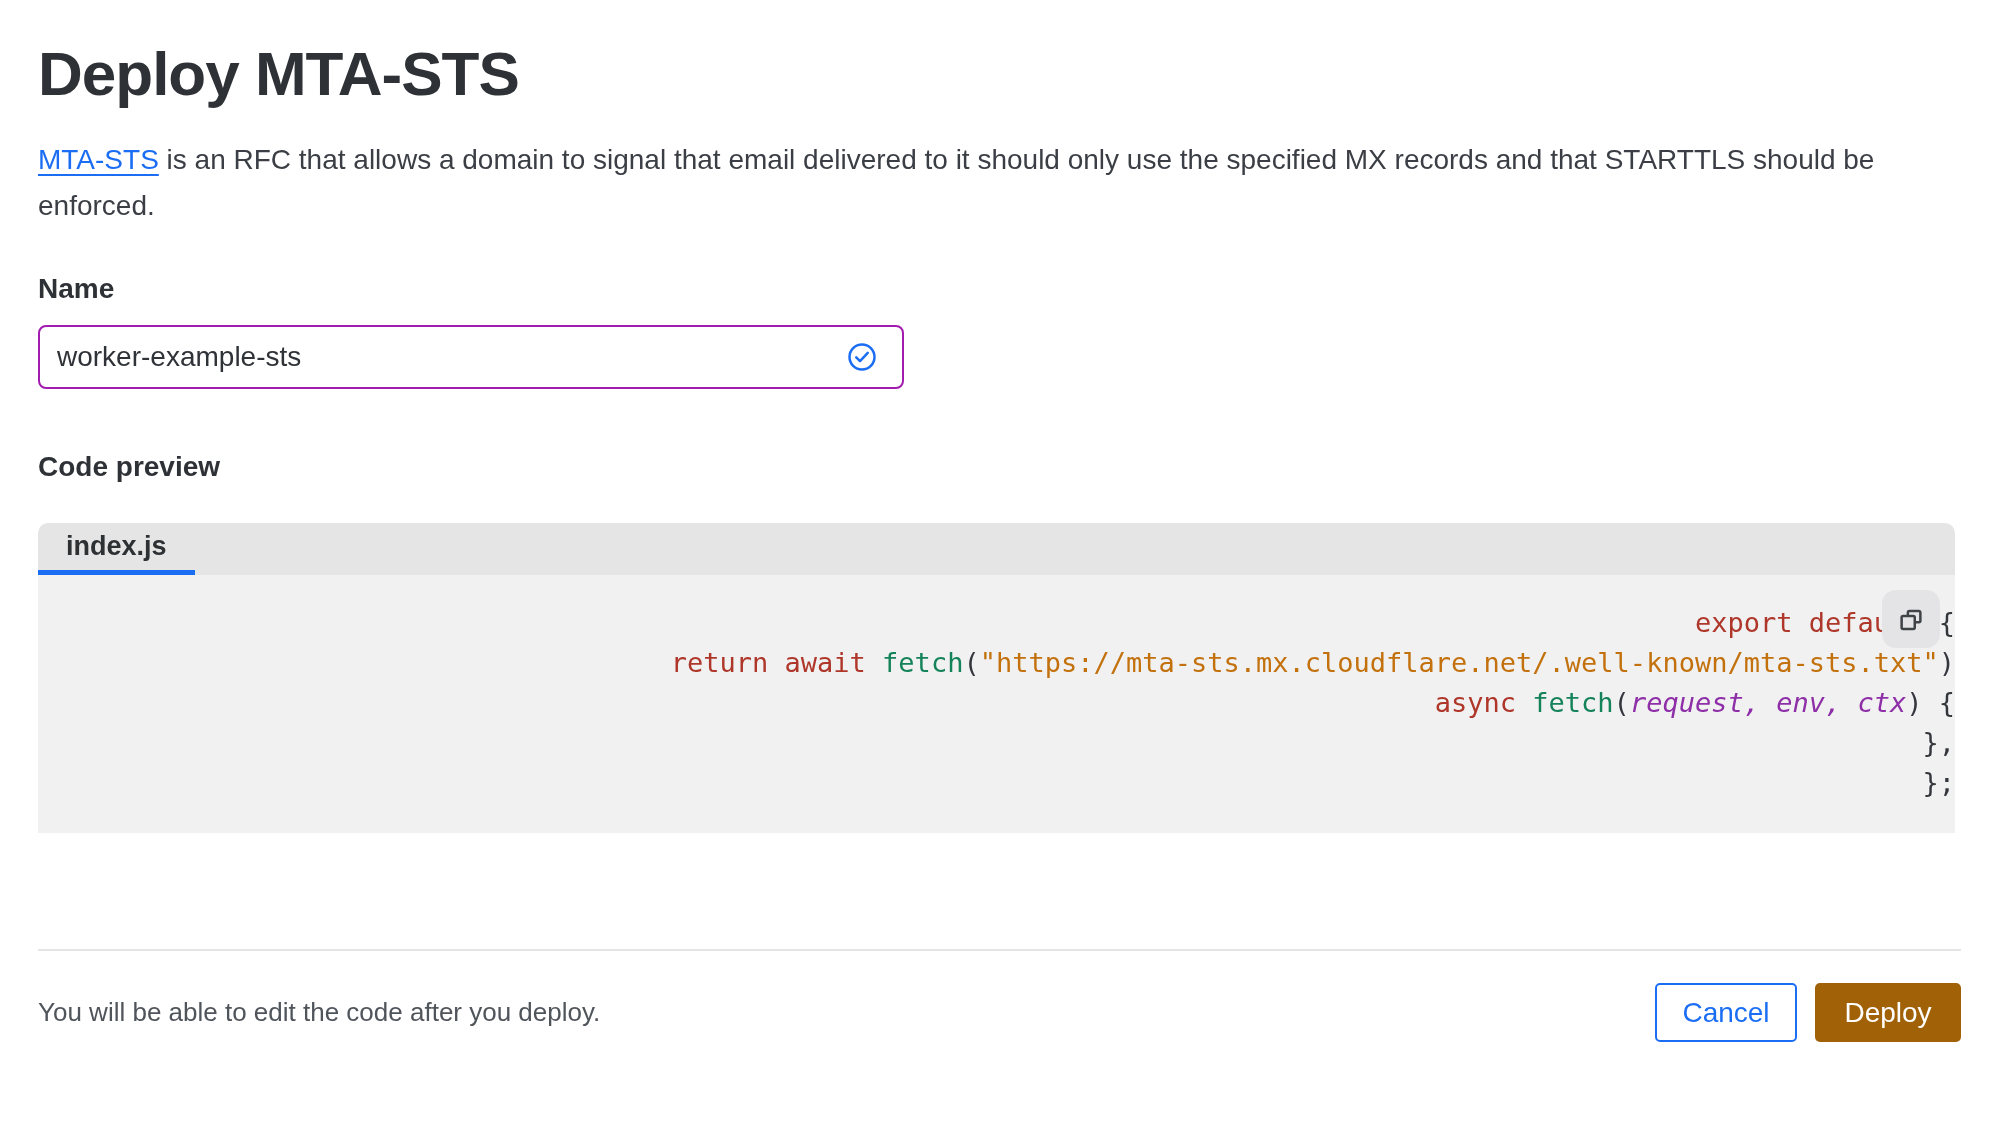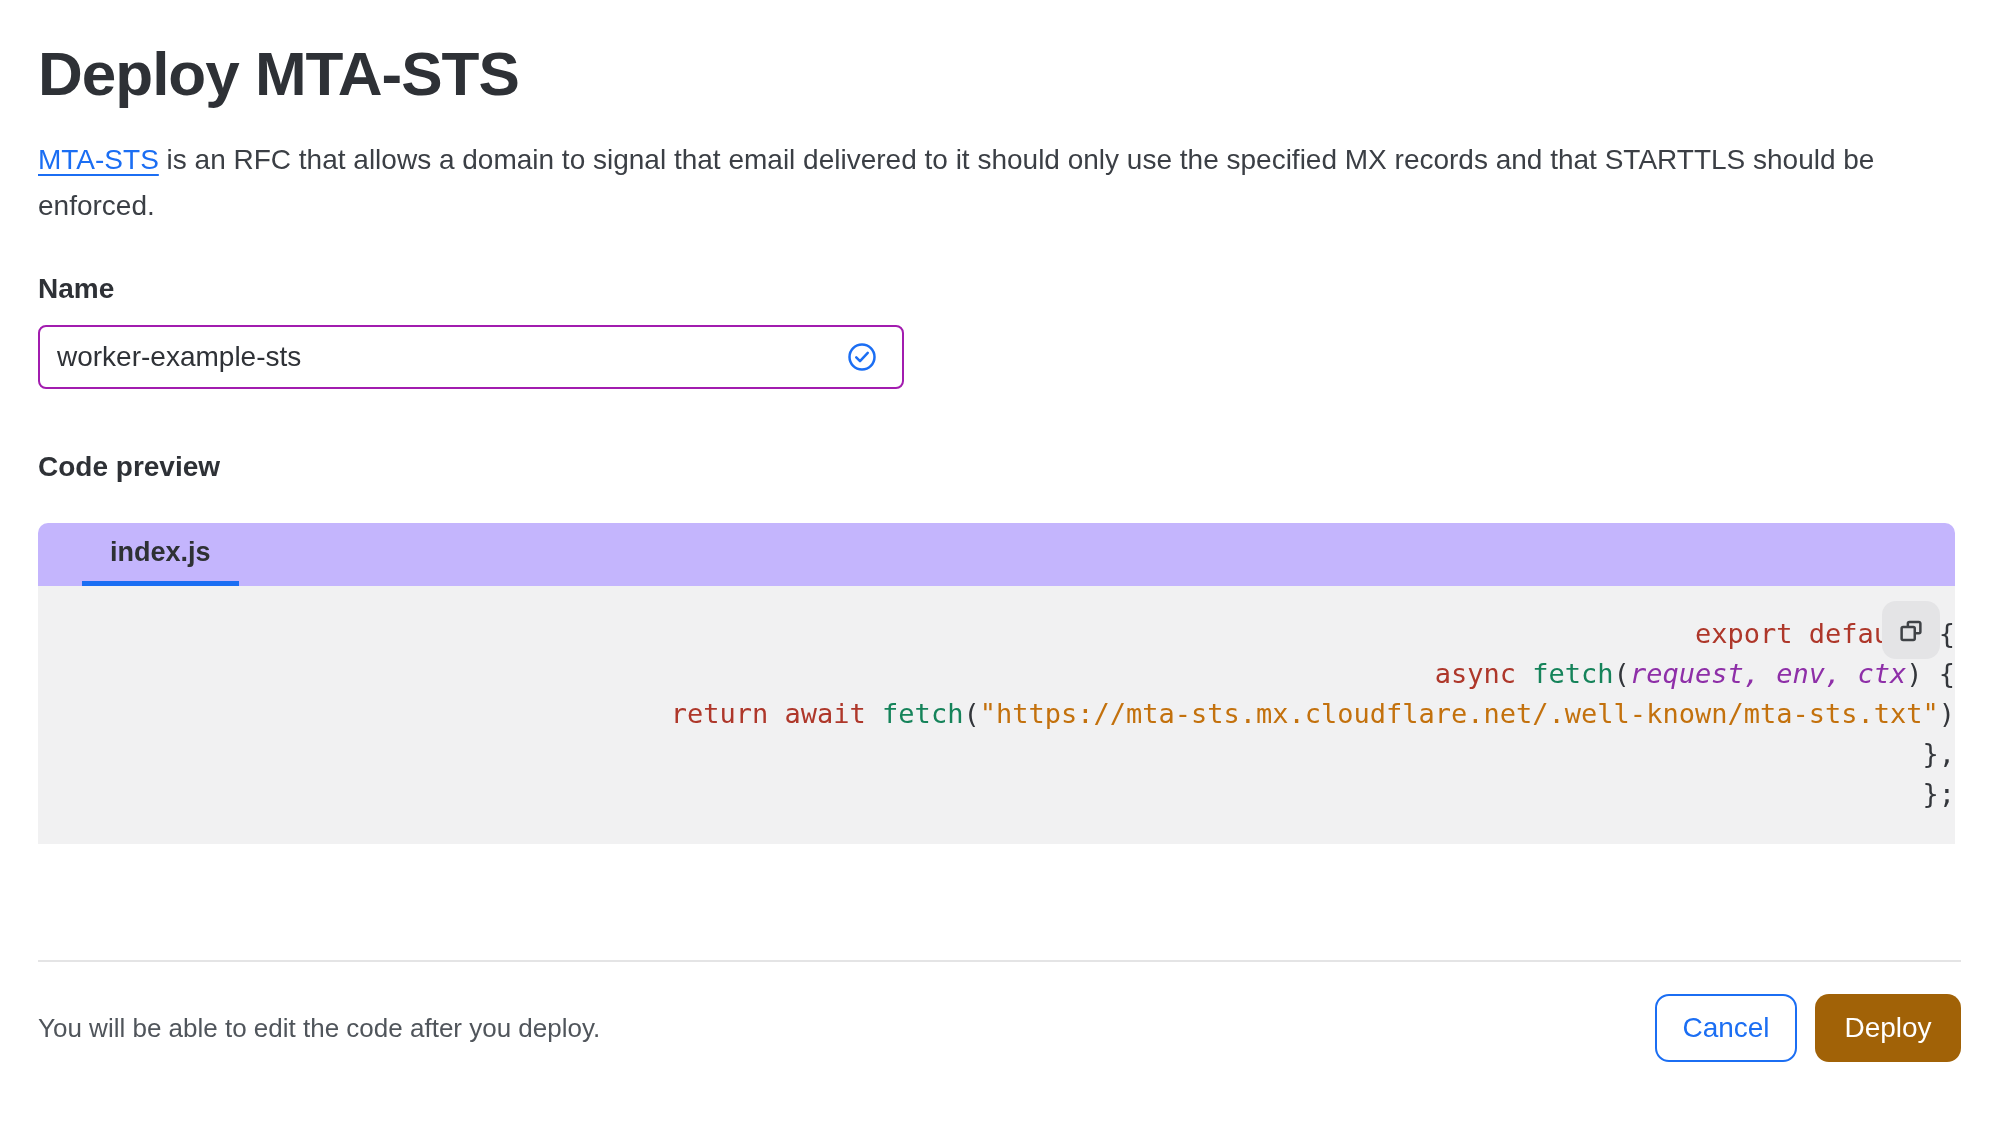--- a/index.html
+++ b/index.html
@@ -41,23 +41,23 @@
   .check-icon {
     position:absolute; right: 27px; top: 50%;
     transform: translateY(-50%);
     width: 30px; height: 30px; display:block;
   }
 
   .code-heading { margin-top: 62px; font-size: 28px; font-weight: 700; color:#2e3136; }
 
   .code-card { margin-top: 40px; width: 1917px; }
   .tab-bar {
-    height: 63px; background:#c4b5fd;
+    height: 52px; background:#e5e5e5;
     border-radius: 10px 10px 0 0;
-    display:flex; align-items: stretch; padding-left: 44px;
+    display:flex; align-items: stretch;
   }
   .tab {
     display:flex; align-items:center;
     padding: 0 28px;
     font-size: 27px; font-weight: 700; color:#2e3134;
     border-bottom: 5px solid #1b6ef3;
     cursor: pointer;
   }
   .code-area {
     position: relative;
@@ -90,21 +90,21 @@
     width: 1923px;
   }
   .footer {
     margin-top: 32px;
     display:flex; justify-content: space-between; align-items: center;
     width: 1923px;
   }
   .footer-note { font-size: 26px; color:#50555b; }
   .footer-actions { display:flex; align-items:center; gap: 18px; }
   .btn {
-    height: 68px; border-radius: 14px;
+    height: 59px; border-radius: 5px;
     font-family:"Liberation Sans", sans-serif;
     font-size: 28px; cursor: pointer;
     display:flex; align-items:center; justify-content:center;
   }
   .btn-cancel {
     width: 142px; background:#ffffff; color:#1b6ef3;
     border: 2px solid #1b6ef3;
   }
   .btn-deploy {
     width: 146px; background:#a16207; color:#ffffff; border:none;
@@ -131,22 +131,22 @@
 
   <div class="code-heading">Code preview</div>
 
   <div class="code-card">
     <div class="tab-bar">
       <div class="tab">index.js</div>
     </div>
     <div class="code-area">
       <div id="code-lines">
           <div class="code-line"><span class="tok-kw">export default</span><span class="tok-pun"> {</span></div>
+          <div class="code-line"><span class="tok-pun">        </span><span class="tok-kw">return</span><span class="tok-pun"> </span><span class="tok-kw">await</span><span class="tok-pun"> </span><span class="tok-fn">fetch</span><span class="tok-pun">(</span><span class="tok-str">"https://mta-sts.mx.cloudflare.net/.well-known/mta-sts.txt"</span><span class="tok-pun">)</span></div>
           <div class="code-line"><span class="tok-pun">    </span><span class="tok-kw">async</span><span class="tok-pun"> </span><span class="tok-fn">fetch</span><span class="tok-pun">(</span><span class="tok-var">request, env, ctx</span><span class="tok-pun">) {</span></div>
-          <div class="code-line"><span class="tok-pun">        </span><span class="tok-kw">return</span><span class="tok-pun"> </span><span class="tok-kw">await</span><span class="tok-pun"> </span><span class="tok-fn">fetch</span><span class="tok-pun">(</span><span class="tok-str">"https://mta-sts.mx.cloudflare.net/.well-known/mta-sts.txt"</span><span class="tok-pun">)</span></div>
           <div class="code-line"><span class="tok-pun">    },</span></div>
           <div class="code-line"><span class="tok-pun">};</span></div>
         </div>
       <button class="copy-btn">
         <svg viewBox="0 0 24 24" fill="none">
           <rect x="4.5" y="9.5" width="10.5" height="10.5" rx="1.2" stroke="#3f4246" stroke-width="2"></rect>
           <path d="M9.5 9.5 V6.7 a1.2 1.2 0 0 1 1.2 -1.2 H18.3 a1.2 1.2 0 0 1 1.2 1.2 V13.3 a1.2 1.2 0 0 1 -1.2 1.2 H15" stroke="#3f4246" stroke-width="2" stroke-linejoin="round"></path>
         </svg>
       </button>
     </div>

